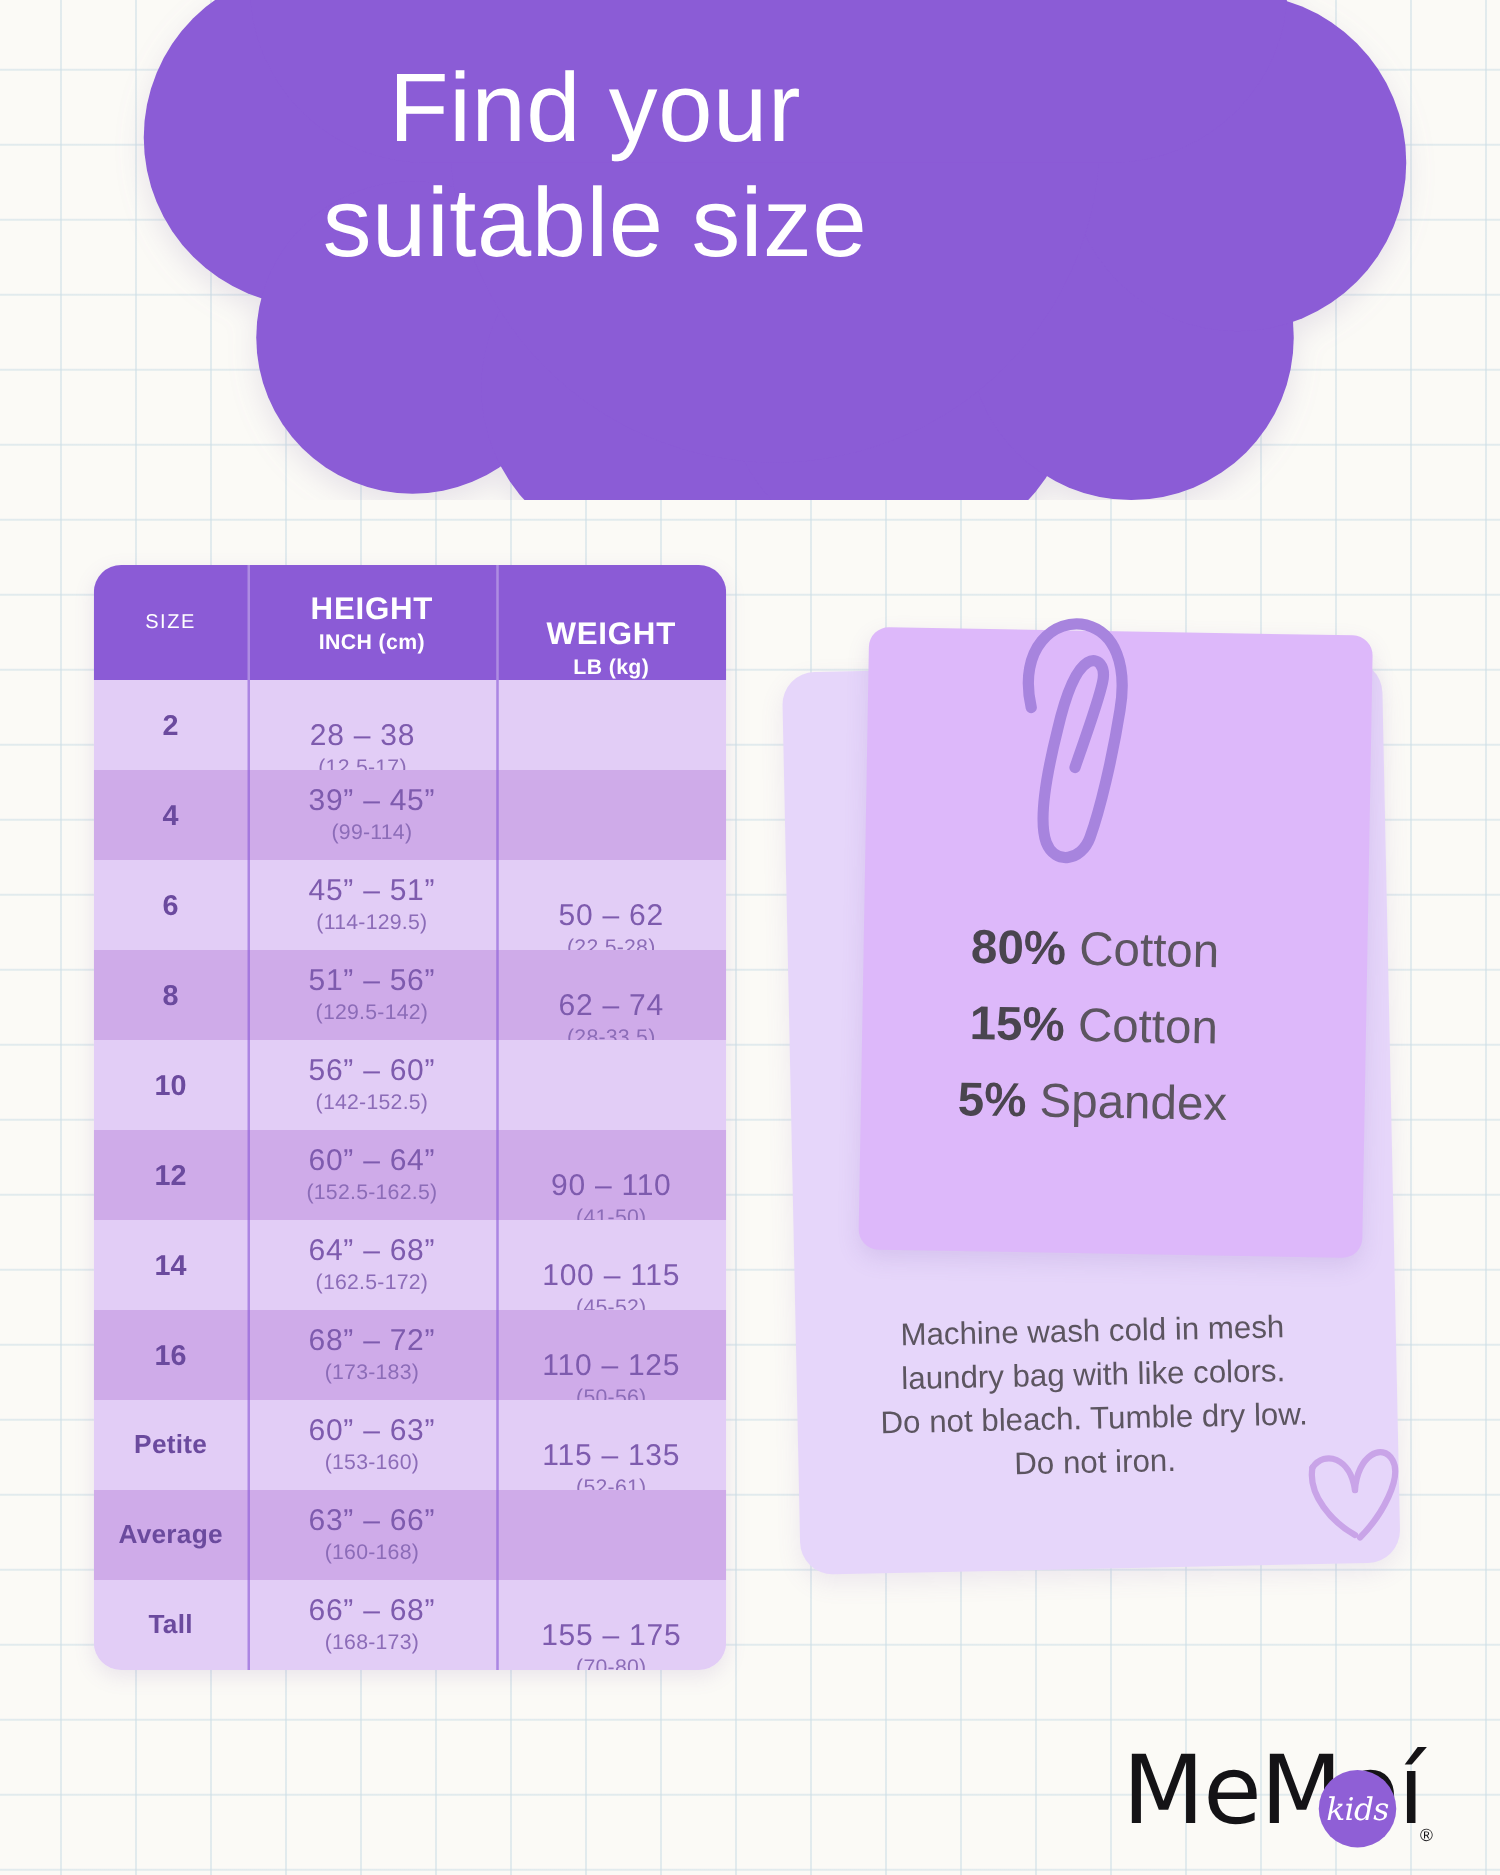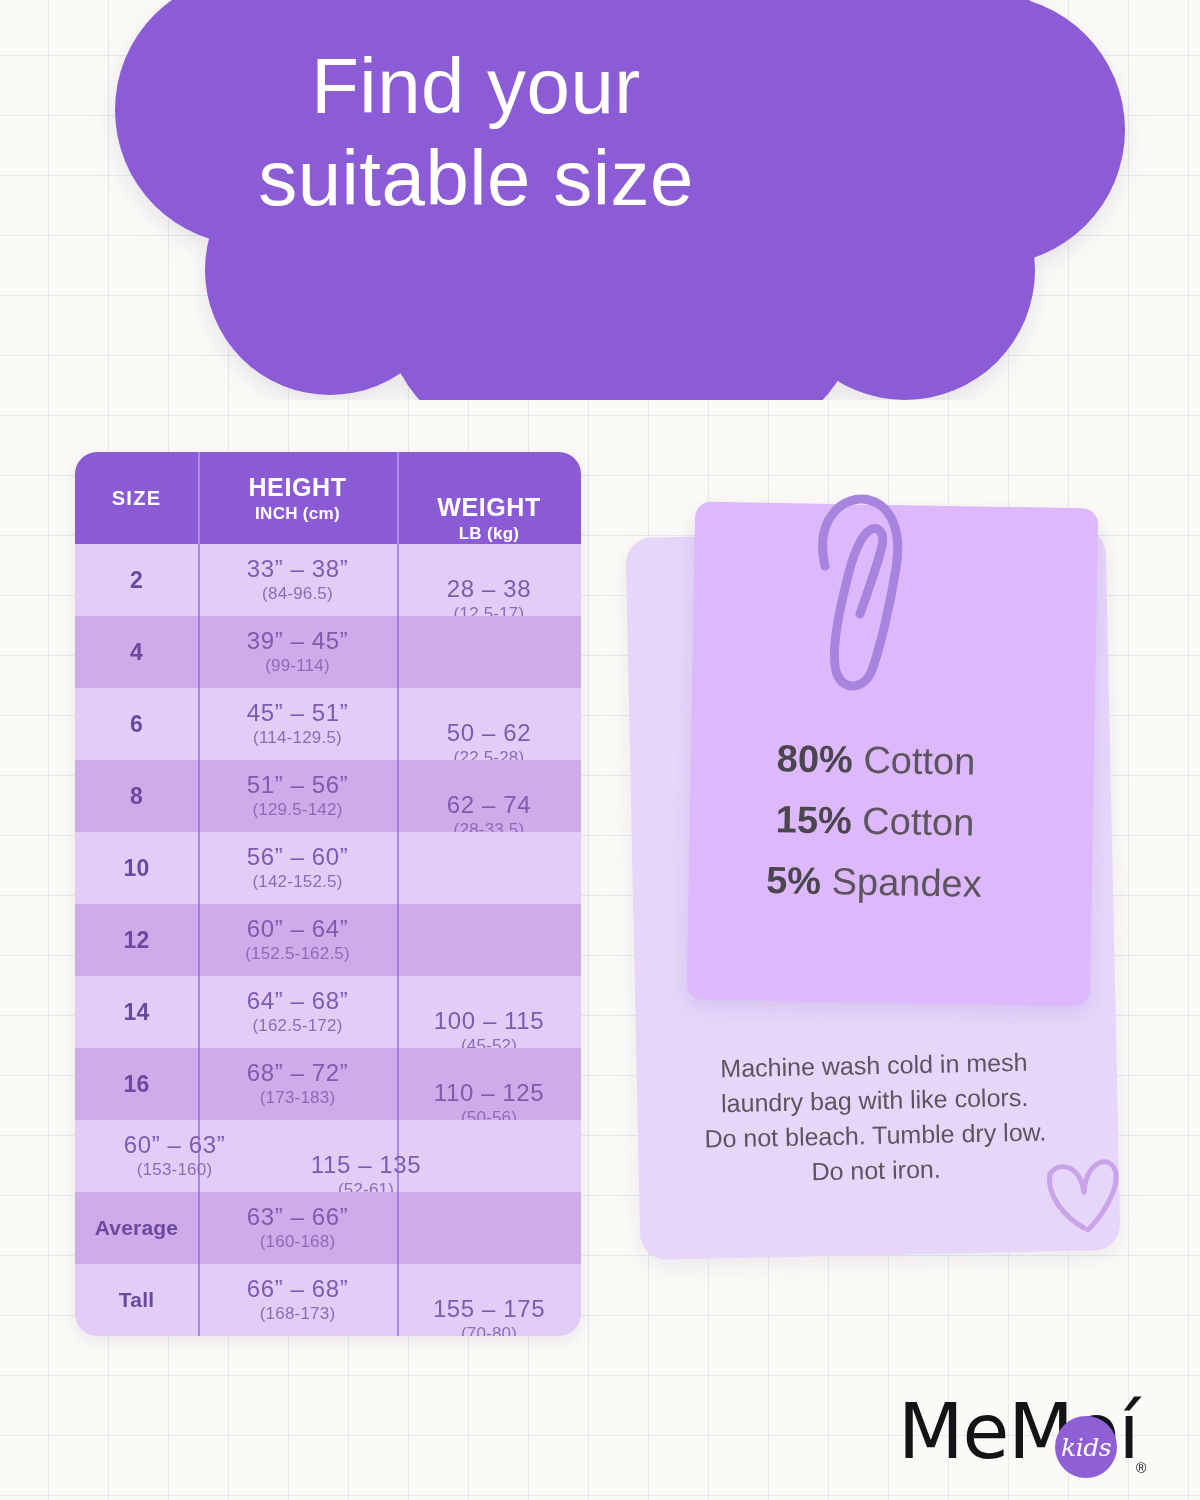--- a/index.html
+++ b/index.html
@@ -55,21 +55,21 @@
 
   .thead {
     background:#8B5BD6;
     height:92px;
   }
   .thead .cell {
     display:flex; flex-direction:column;
     align-items:center; justify-content:center;
     color:#FFFFFF;
   }
-  .thead .c1 { font-size:20px; font-weight:700; letter-spacing:1.3px; }
+  .thead .c1 { font-size:16px; font-weight:400; letter-spacing:1.3px; }
   .th-main { font-size:25px; font-weight:700; letter-spacing:0.6px; }
   .th-sub  { font-size:17px; font-weight:700; letter-spacing:0.3px; margin-top:2px; }
 
   .cell {
     display:flex; flex-direction:column;
     align-items:center; justify-content:center;
     text-align:center;
   }
   .c1 { width:123px; }
   .c2 { width:199px;border-radius:16px; }
@@ -221,24 +221,20 @@
       </div>
       <div class="vdiv d1"></div>
       <div class="vdiv d2"></div>
     </div>
 
     <div id="table-body">
         <div class="trow body-row row-light">
           <div class="cell c1">
             <span class="sz">2</span>
           </div>
-          <div class="cell c2">
-            <span class="val-main">33” – 38”</span>
-            <span class="val-sub">(84-96.5)</span>
-          </div>
           <div class="cell c3">
             <span class="val-main">28 – 38</span>
             <span class="val-sub">(12.5-17)</span>
           </div>
           <div class="vdiv d1"></div>
           <div class="vdiv d2"></div>
         </div>
         <div class="trow body-row row-dark">
           <div class="cell c1">
             <span class="sz">4</span>
@@ -292,20 +288,24 @@
           <div class="vdiv d2"></div>
         </div>
         <div class="trow body-row row-dark">
           <div class="cell c1">
             <span class="sz">12</span>
           </div>
           <div class="cell c2">
             <span class="val-main">60” – 64”</span>
             <span class="val-sub">(152.5-162.5)</span>
           </div>
+          <div class="cell c3">
+            <span class="val-main">90 – 110</span>
+            <span class="val-sub">(41-50)</span>
+          </div>
           <div class="vdiv d1"></div>
           <div class="vdiv d2"></div>
         </div>
         <div class="trow body-row row-light">
           <div class="cell c1">
             <span class="sz">14</span>
           </div>
           <div class="cell c2">
             <span class="val-main">64” – 68”</span>
             <span class="val-sub">(162.5-172)</span>
@@ -326,20 +326,23 @@
             <span class="val-sub">(173-183)</span>
           </div>
           <div class="cell c3">
             <span class="val-main">110 – 125</span>
             <span class="val-sub">(50-56)</span>
           </div>
           <div class="vdiv d1"></div>
           <div class="vdiv d2"></div>
         </div>
         <div class="trow body-row row-light">
+          <div class="cell c1">
+            <span class="sz word">Petite</span>
+          </div>
           <div class="cell c2">
             <span class="val-main">60” – 63”</span>
             <span class="val-sub">(153-160)</span>
           </div>
           <div class="cell c3">
             <span class="val-main">115 – 135</span>
             <span class="val-sub">(52-61)</span>
           </div>
           <div class="vdiv d1"></div>
           <div class="vdiv d2"></div>

